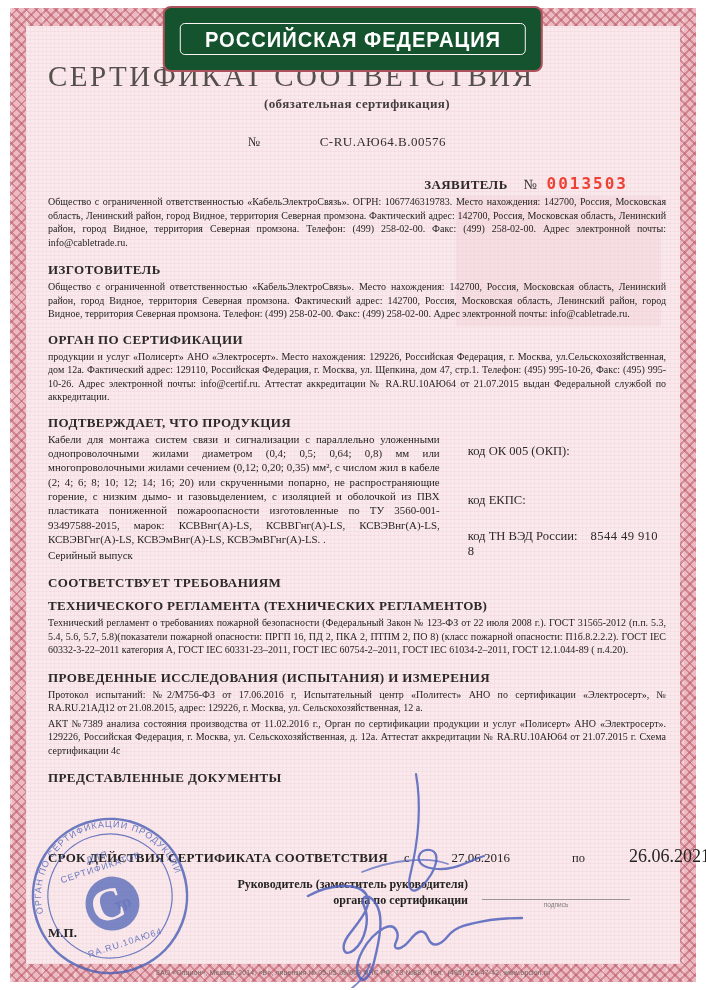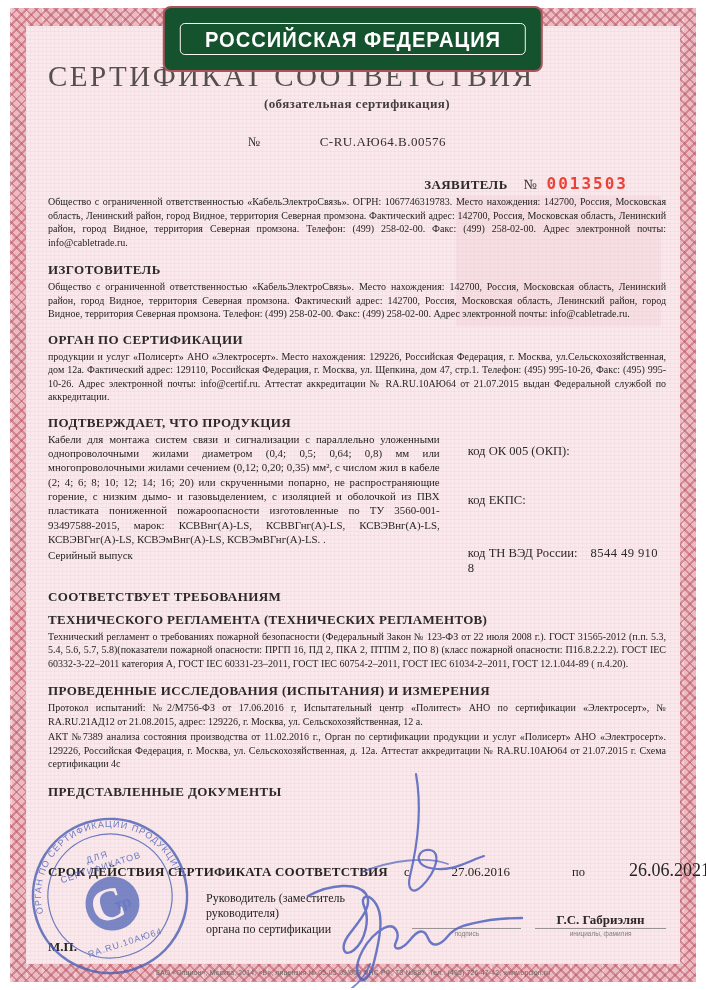--- a/index.html
+++ b/index.html
@@ -36,34 +36,34 @@
   .blank-no{font-size:14px;color:#3a3633;margin-right:38px;}
   .blank-no .red{font-family:"DejaVu Sans Mono",monospace;font-weight:bold;font-size:16px;
     color:#ee4034;letter-spacing:2px;margin-left:6px;}
   .body-par{margin-top:2px;font-size:10px;line-height:1.35;text-align:justify;}
   .mt14{margin-top:13px;} .mt12{margin-top:11px;}
   .product-cols{display:flex;margin-top:1px;justify-content:center;}
   .product-left{width:395px;font-size:10.9px;line-height:1.32;text-align:justify;}
   .product-serial{font-size:10.9px;margin-top:1px;}
   .product-right{margin-left:28px;width:200px;padding-top:10px;font-size:12.6px;color:#2c2927;}
   .code-line{margin-bottom:0;}
-  .code-1{margin-top:2px;} .code-2{margin-top:34px;} .code-3{margin-top:38px;}
+  .code-1{margin-top:2px;} .code-2{margin-top:34px;} .code-3{margin-top:21px;}
   .code-val{margin-left:10px;letter-spacing:.4px;}
   .req-head2{font-weight:bold;font-size:13px;letter-spacing:.3px;margin-top:7px;color:#2c2927;}
   .validity-row{margin-top:60px;display:flex;align-items:baseline;white-space:nowrap;}
   .validity-row .vh{font-weight:bold;font-size:13px;letter-spacing:.2px;text-align:center;}
   .validity-row .vc{font-size:12.5px;margin-left:16px;}
   .validity-row .vd{font-size:13px;margin-left:42px;}
   .validity-row .vp{font-size:12.5px;margin-left:62px;}
   .validity-row .vd2{font-size:18px;margin-left:44px;}
   .sig-area{position:relative;margin-top:10px;height:120px;}
   .mp{position:absolute;left:0px;top:48px;font-weight:bold;font-size:13px;}
   .sig-rows{margin-left:158px;}
   .sig-row{display:flex;align-items:flex-end;}
-  .role{width:262px;text-align:left;font-weight:normal;font-size:12px;line-height:1.3;}
+  .role{width:262px;text-align:right;font-weight:bold;font-size:12px;line-height:1.3;}
   .cell{margin-left:14px;}
   .sigcell{width:148px;} .namecell{width:178px;}
   .line{border-bottom:1px solid #9a9492;height:16px;font-size:13px;font-weight:bold;
     text-align:center;color:#2c2927;}
   .caption{font-size:6.5px;color:#837d7a;text-align:center;margin-top:1px;font-family:"Liberation Sans",sans-serif;}
   .footer{position:absolute;left:0;right:0;bottom:14px;text-align:center;font-size:6.8px;
     color:#6e6865;font-family:"Liberation Sans",sans-serif;letter-spacing:.2px;z-index:4;}
   .overlay{position:absolute;inset:0;z-index:7;pointer-events:none;}
   .stamp{position:absolute;left:26px;top:812px;width:168px;height:168px;opacity:.8;}
   .sig-svg1{position:absolute;left:352px;top:768px;width:150px;height:140px;}
@@ -152,24 +152,20 @@
       <span class="mp">М.П.</span>
       <div class="sig-rows">
         <div class="sig-row">
           <div class="role">
             <div>Руководитель (заместитель руководителя)</div>
             <div>органа по сертификации</div>
           </div>
           <div class="cell sigcell">
             <div class="line"></div>
             <div class="caption">подпись</div>
-          </div>
-          <div class="cell namecell">
-            <div class="line">Г.С. Габриэлян</div>
-            <div class="caption">инициалы, фамилия</div>
           </div>
         </div>
 
       </div>
     </div>
   </div>
 
   <div class="footer">ЗАО «Опцион», Москва, 2014, «В», лицензия № 05-05-09/003 ФНС РФ, ТЗ №887.   Тел.: (495) 726-47-42,   www.opcion.ru</div>
 
   <div class="overlay">

